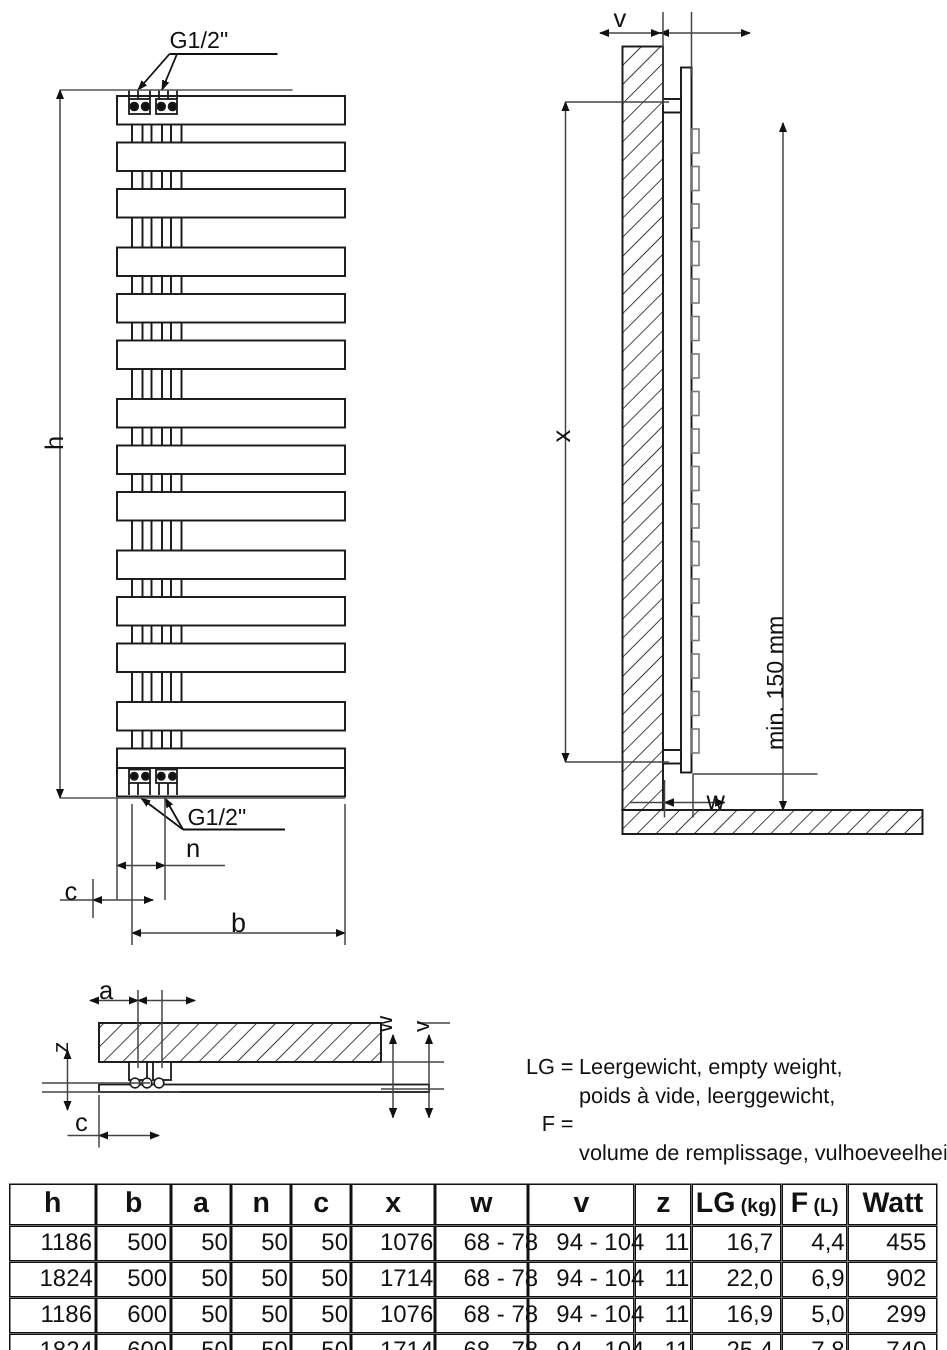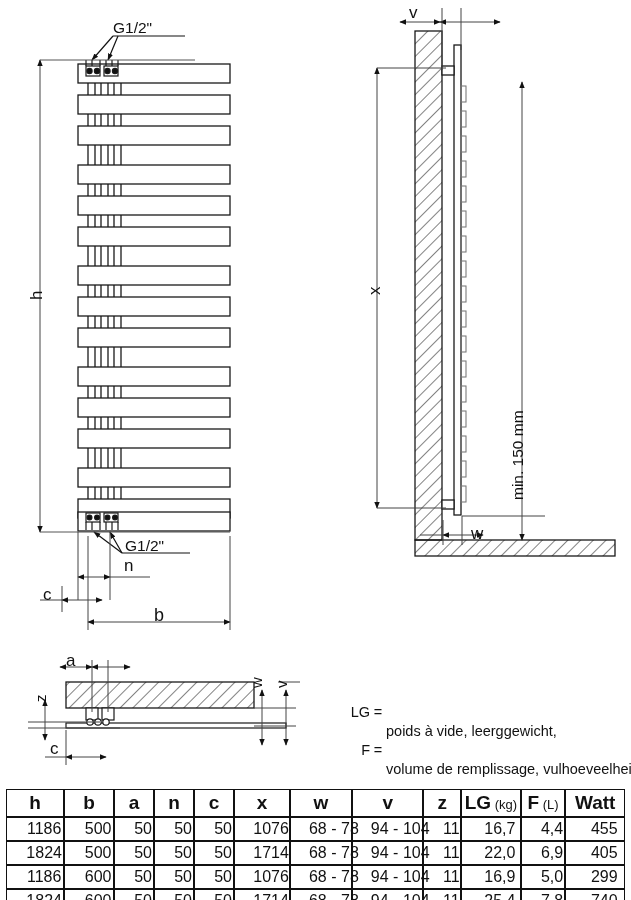--- a/index.html
+++ b/index.html
@@ -24,21 +24,21 @@
     line-height:1;
     padding:2px 0 3px 18px;
     background:#fff;
     white-space:nowrap;
   }
   .spec-table th{
     font-weight:bold;
     font-size:19px;
     padding:3px 0 4px 0;
   }
-  .spec-table th .unit{font-weight:normal;font-size:13px;}
+  .spec-table th .unit{font-weight:bold;font-size:13px;}
   .spec-table tr td{height:17px;}
 
   
   .legend{
     position:absolute;left:344px;top:703px;
     font-size:14.5px;line-height:1.30;
     color:#111;
     white-space:nowrap;
   }
   .legend .row{display:flex;}
@@ -382,20 +382,21 @@
 
   <div class="lbl" style="left:409px;top:4px;">v</div>
   <div class="rot90" style="left:366px;top:295px;">x</div>
   <div class="lbl" style="left:471px;top:525px;">w</div>
   <div class="rotmm" style="left:510px;top:500px;">min. 150 mm</div>
 
   <div class="legend">
     <div class="row">
       <span class="key">LG</span>
       <span class="eq">=</span>
+      <span>Leergewicht, empty weight,</span>
     </div>
     <div class="row">
       <span class="ind"></span>
       <span>poids à vide, leerggewicht,</span>
     </div>
     <div class="row">
       <span class="key">F</span>
       <span class="eq">=</span>
     </div>
     <div class="row">
@@ -455,21 +456,21 @@
         <td>500</td>
         <td>50</td>
         <td>50</td>
         <td>50</td>
         <td>1714</td>
         <td>68 - 78</td>
         <td>94 - 104</td>
         <td>11</td>
         <td>22,0</td>
         <td>6,9</td>
-        <td>405</td>
+        <td>902</td>
       </tr>
       <tr>
         <td>1186</td>
         <td>600</td>
         <td>50</td>
         <td>50</td>
         <td>50</td>
         <td>1076</td>
         <td>68 - 78</td>
         <td>94 - 104</td>

